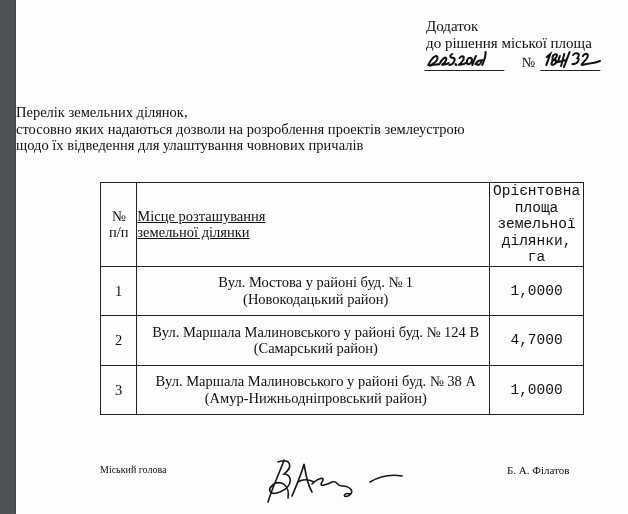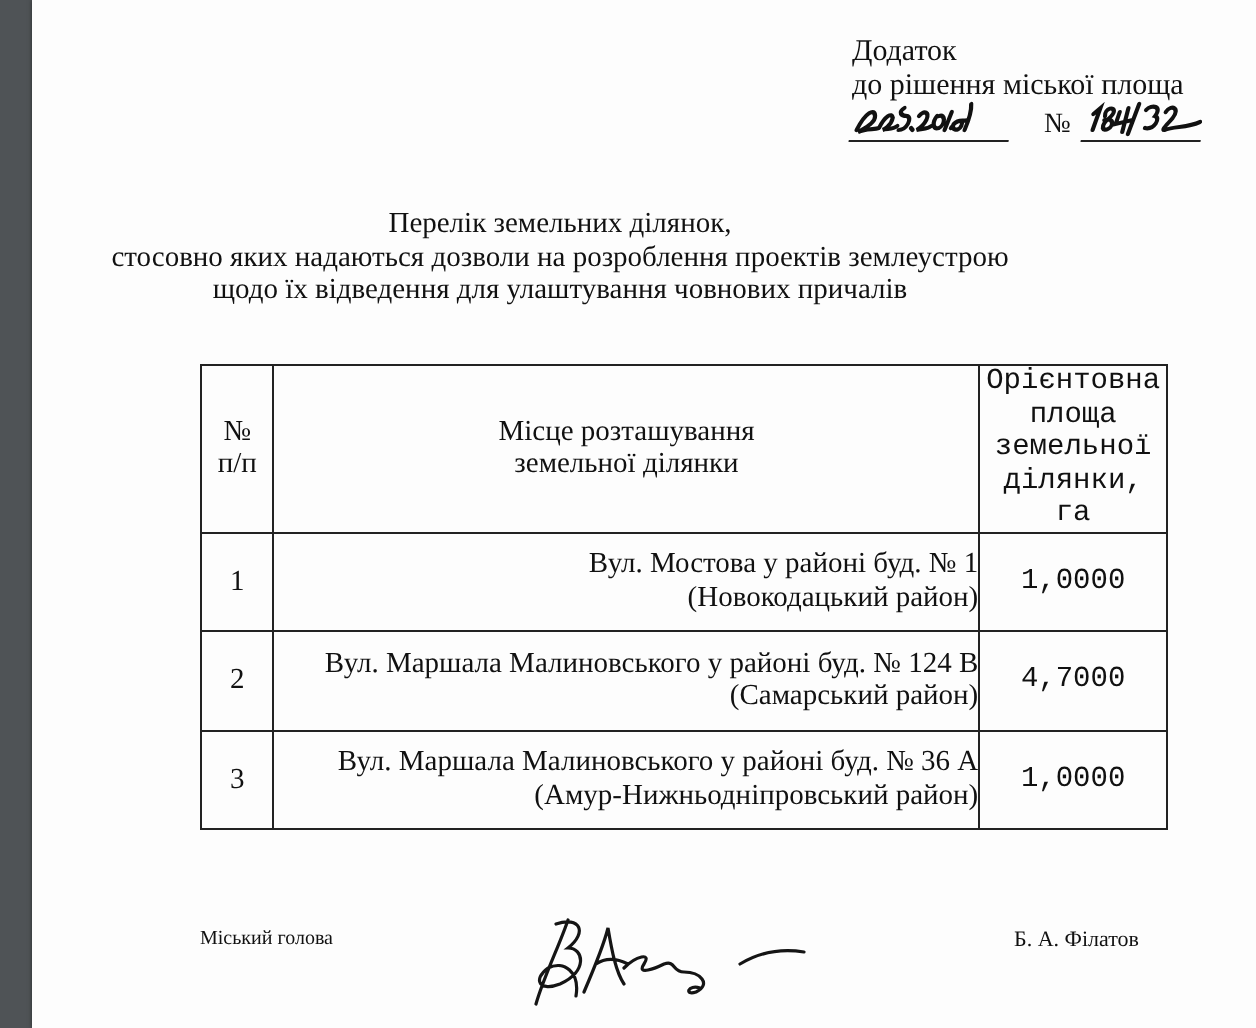--- a/index.html
+++ b/index.html
@@ -75,24 +75,23 @@
       font-size: 15px;
       color: #111;
       height: 19px;
       transform: skewX(-10deg);
     }
     .title {
       position: absolute;
       left: 0;
       top: 104px;
       width: 484px;
-      text-align: center;
+      text-align: left;
       font-size: 14.5px;
       line-height: 16.5px;
-      margin-left: 22px;
     }
     .title span { display: block; }
     .title .l1 { padding-left: 0px; }
 
     table.plots {
       position: absolute;
       left: 84px;
       top: 182px;
       width: 484px;
       border-collapse: collapse;
@@ -103,22 +102,22 @@
       border: 1.4px solid #222;
       padding: 0;
       vertical-align: middle;
       font-weight: normal;
     }
     table.plots thead tr { height: 67px; }
     table.plots tbody tr { height: 49.5px; }
     .c-num { width: 36px; text-align: center; }
     .c-place { width: 353px; }
     .c-area { width: 93px; text-align: center; font-family: Liberation Mono, monospace; }
-    th.c-place { text-align: center; }
-    td.c-place { padding-left: 5px !important; text-align: right; }
+    th.c-place { text-align: left; text-decoration: underline; }
+    td.c-place { padding-left: 5px !important; text-align: center; }
     td.c-place span { display: block; }
     th .hl { display: block; }
 
     .footer-left {
       position: absolute;
       left: 84px;
       top: 464px;
       font-size: 10px;
     }
     .footer-right {
@@ -203,21 +202,21 @@
           <td class="c-num">2</td>
           <td class="c-place">
             <span>Вул. Маршала Малиновського у районі буд. № 124 В</span>
             <span>(Самарський район)</span>
           </td>
           <td class="c-area">4,7000</td>
         </tr>
         <tr>
           <td class="c-num">3</td>
           <td class="c-place">
-            <span>Вул. Маршала Малиновського у районі буд. № 36 А</span>
+            <span>Вул. Маршала Малиновського у районі буд. № 38 А</span>
             <span>(Амур-Нижньодніпровський район)</span>
           </td>
           <td class="c-area">1,0000</td>
         </tr>
       </tbody>
     </table>
 
     <div class="footer-left">Міський голова</div>
 
     <div class="signature">

